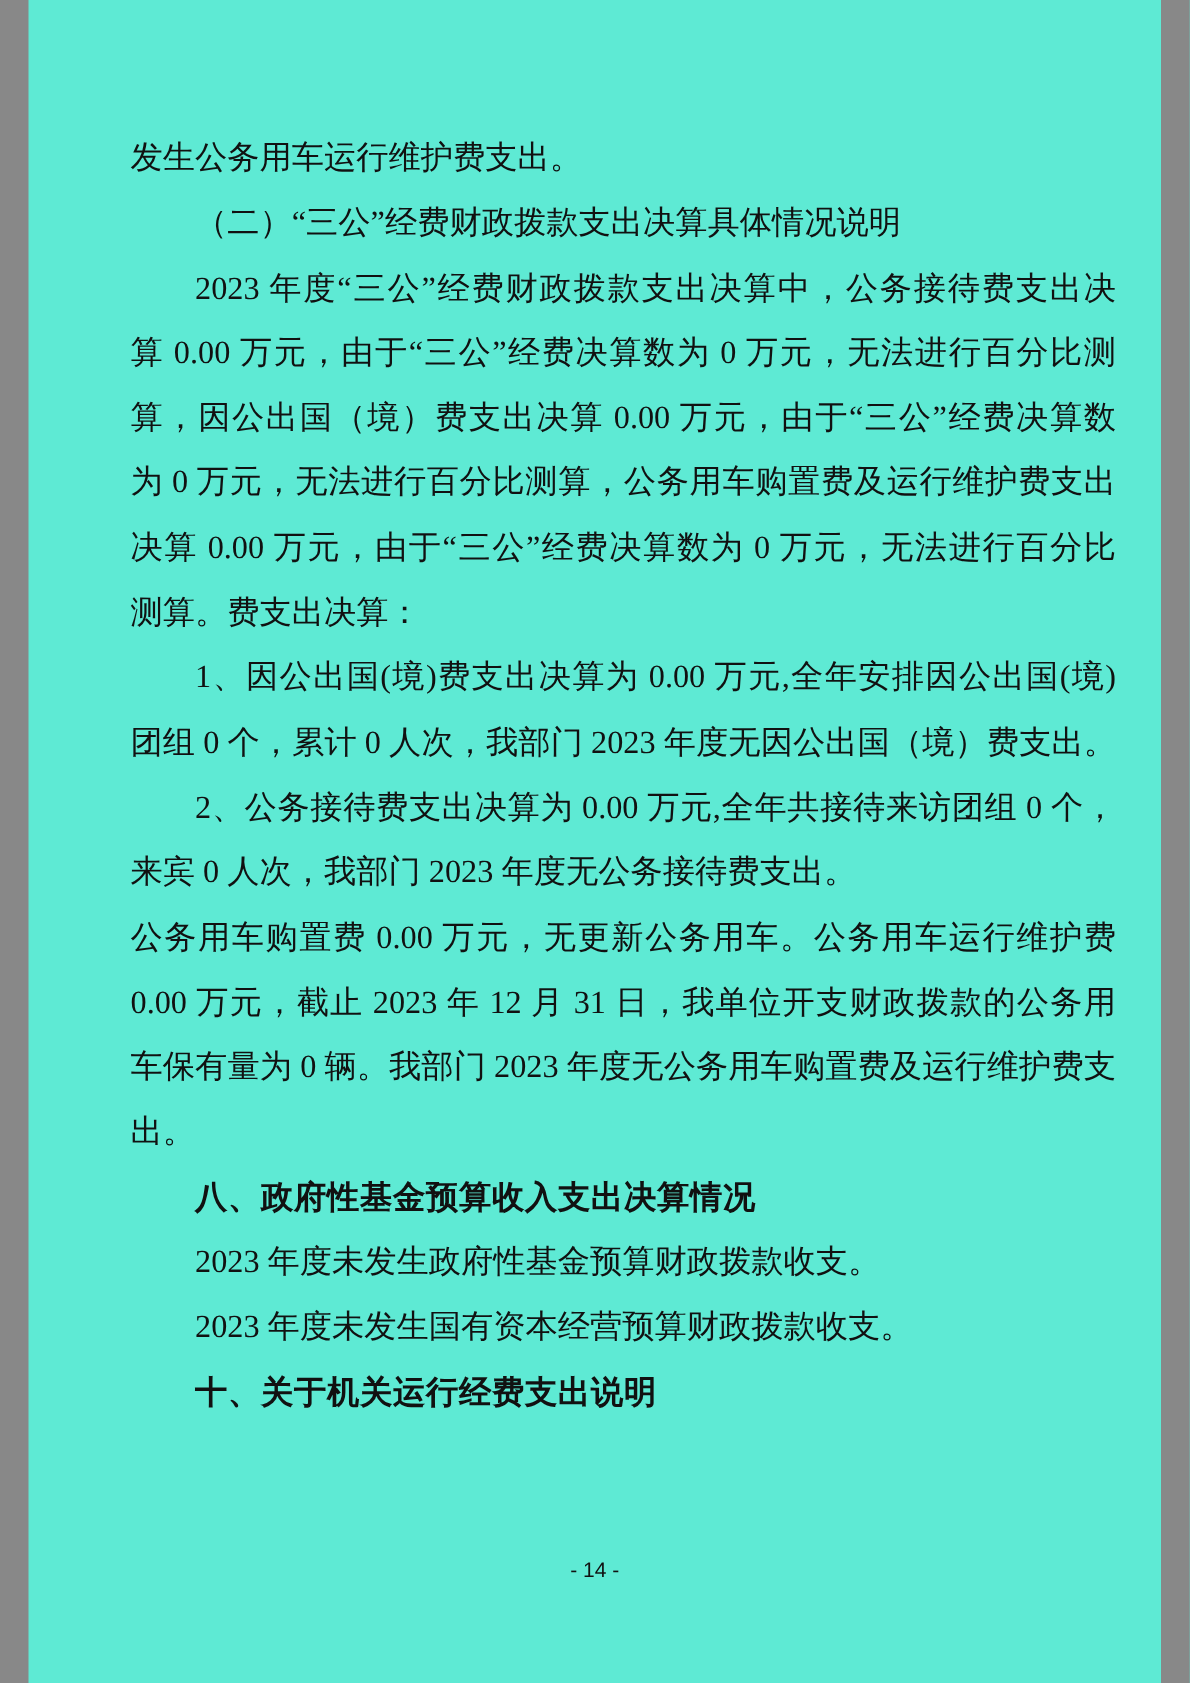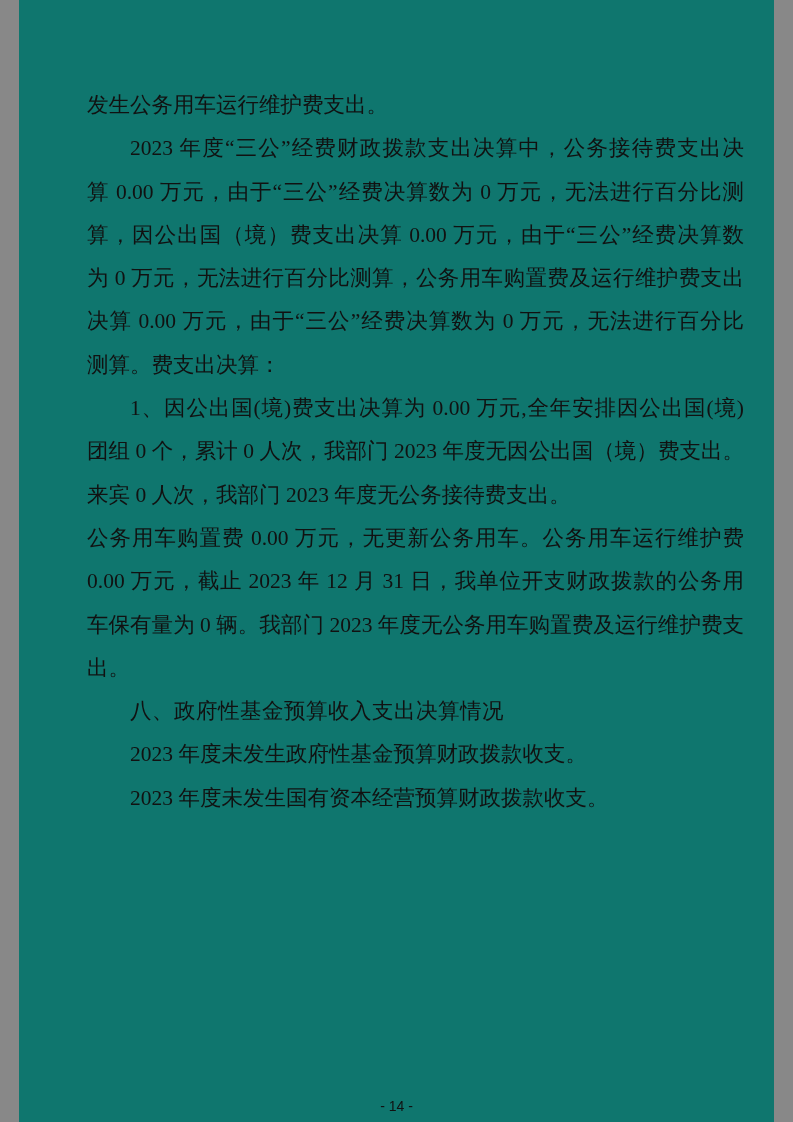--- a/index.html
+++ b/index.html
@@ -5,21 +5,21 @@
   html, body {
     margin: 0;
     padding: 0;
     background: #888;
   }
   .page {
     position: relative;
     width: 755px;
     height: 1122px;
     margin: 0 auto;
-    background: #0f766e;
+    background: #5eead4;
     color: #111111;
     font-family: "Liberation Serif", "DejaVu Serif", serif;
     overflow: hidden;
   }
   .content {
     position: absolute;
     left: 68px;
     top: 84px;
     width: 657px;
   }
@@ -36,52 +36,55 @@
     text-align-last: justify;
     text-justify: inter-character;
     overflow: hidden;
     font-family: Liberation Serif, serif;
   }
   .line.indent {
     text-indent: 43px;
   }
   .line.heading {
     font-family: "Liberation Sans", "DejaVu Sans", sans-serif;
-    font-weight: normal;
+    font-weight: bold;
     letter-spacing: 0.5px;
   }
   .page-number {
     position: absolute;
     left: 0;
     right: 0;
-    top: 1096px;
+    top: 1036px;
     text-align: center;
     font-size: 14px;
     line-height: 20px;
     color: #111111;
     font-family: "Liberation Sans", "DejaVu Sans", sans-serif;
   }
 </style>
 </head>
 <body>
 
 <div class="page">
   <div class="content">
       <div class="line">发生公务用车运行维护费支出。</div>
+      <div class="line indent">（二）“三公”经费财政拨款支出决算具体情况说明</div>
       <div class="line indent fill">2023 年度“三公”经费财政拨款支出决算中，公务接待费支出决</div>
       <div class="line fill">算 0.00 万元，由于“三公”经费决算数为 0 万元，无法进行百分比测</div>
       <div class="line fill">算，因公出国（境）费支出决算 0.00 万元，由于“三公”经费决算数</div>
       <div class="line fill">为 0 万元，无法进行百分比测算，公务用车购置费及运行维护费支出</div>
       <div class="line fill">决算 0.00 万元，由于“三公”经费决算数为 0 万元，无法进行百分比</div>
       <div class="line">测算。费支出决算：</div>
       <div class="line indent fill">1、因公出国(境)费支出决算为 0.00 万元,全年安排因公出国(境)</div>
       <div class="line fill">团组 0 个，累计 0 人次，我部门 2023 年度无因公出国（境）费支出。</div>
+      <div class="line indent fill">2、公务接待费支出决算为 0.00 万元,全年共接待来访团组 0 个，</div>
       <div class="line">来宾 0 人次，我部门 2023 年度无公务接待费支出。</div>
       <div class="line fill">公务用车购置费 0.00 万元，无更新公务用车。公务用车运行维护费</div>
       <div class="line fill">0.00 万元，截止 2023 年 12 月 31 日，我单位开支财政拨款的公务用</div>
       <div class="line fill">车保有量为 0 辆。我部门 2023 年度无公务用车购置费及运行维护费支</div>
       <div class="line">出。</div>
       <div class="line heading indent">八、政府性基金预算收入支出决算情况</div>
       <div class="line indent">2023 年度未发生政府性基金预算财政拨款收支。</div>
       <div class="line indent">2023 年度未发生国有资本经营预算财政拨款收支。</div>
+      <div class="line heading indent">十、关于机关运行经费支出说明</div>
     </div>
   <div class="page-number">- 14 -</div>
 </div>
 
 </body></html>

